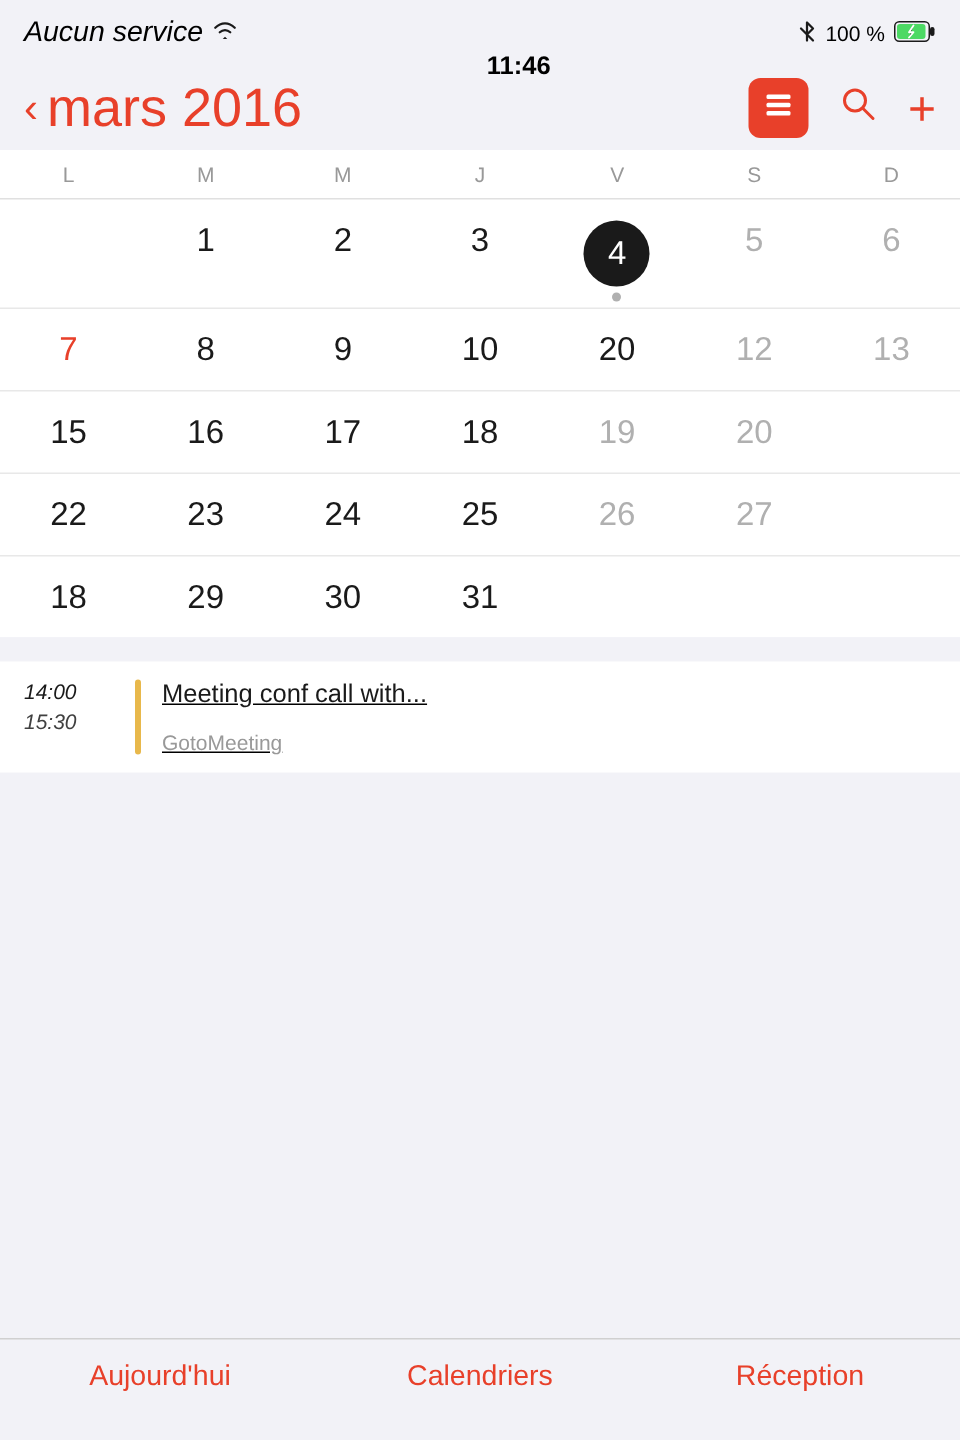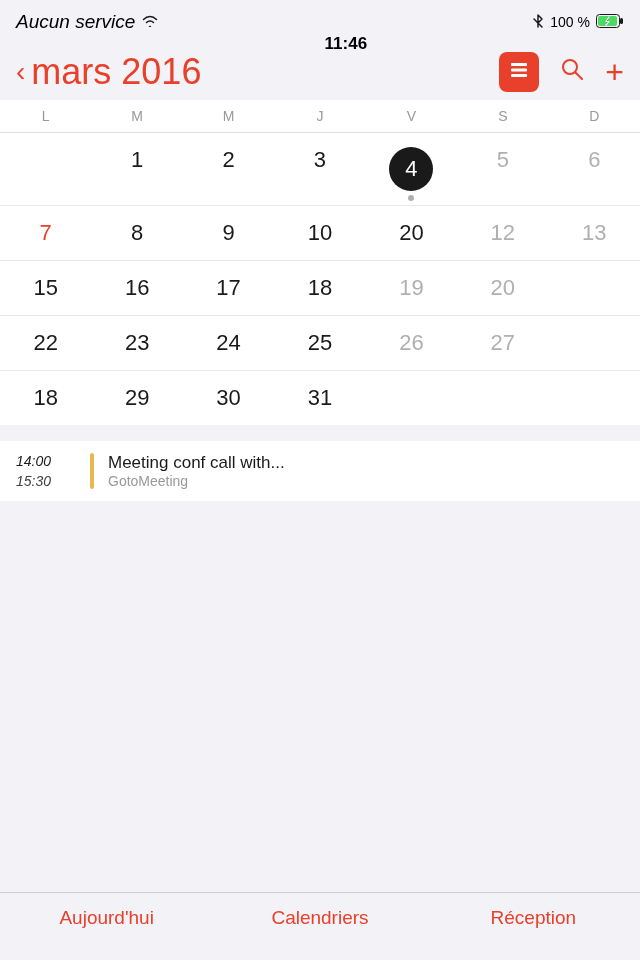--- a/index.html
+++ b/index.html
@@ -160,21 +160,22 @@
     .event-bar {
       width: 4px;
       background: #e8b84b;
       border-radius: 2px;
       align-self: stretch;
     }
     .event-content {
       flex: 1;
       display: flex;
       flex-direction: column;
-      gap: 0;
+      gap: 14px;
+      text-decoration: underline;
     }
     .event-title {
       font-size: 17px;
       font-weight: 400;
       color: #1a1a1a;
     }
     .event-subtitle {
       font-size: 14px;
       color: #999;
     }

